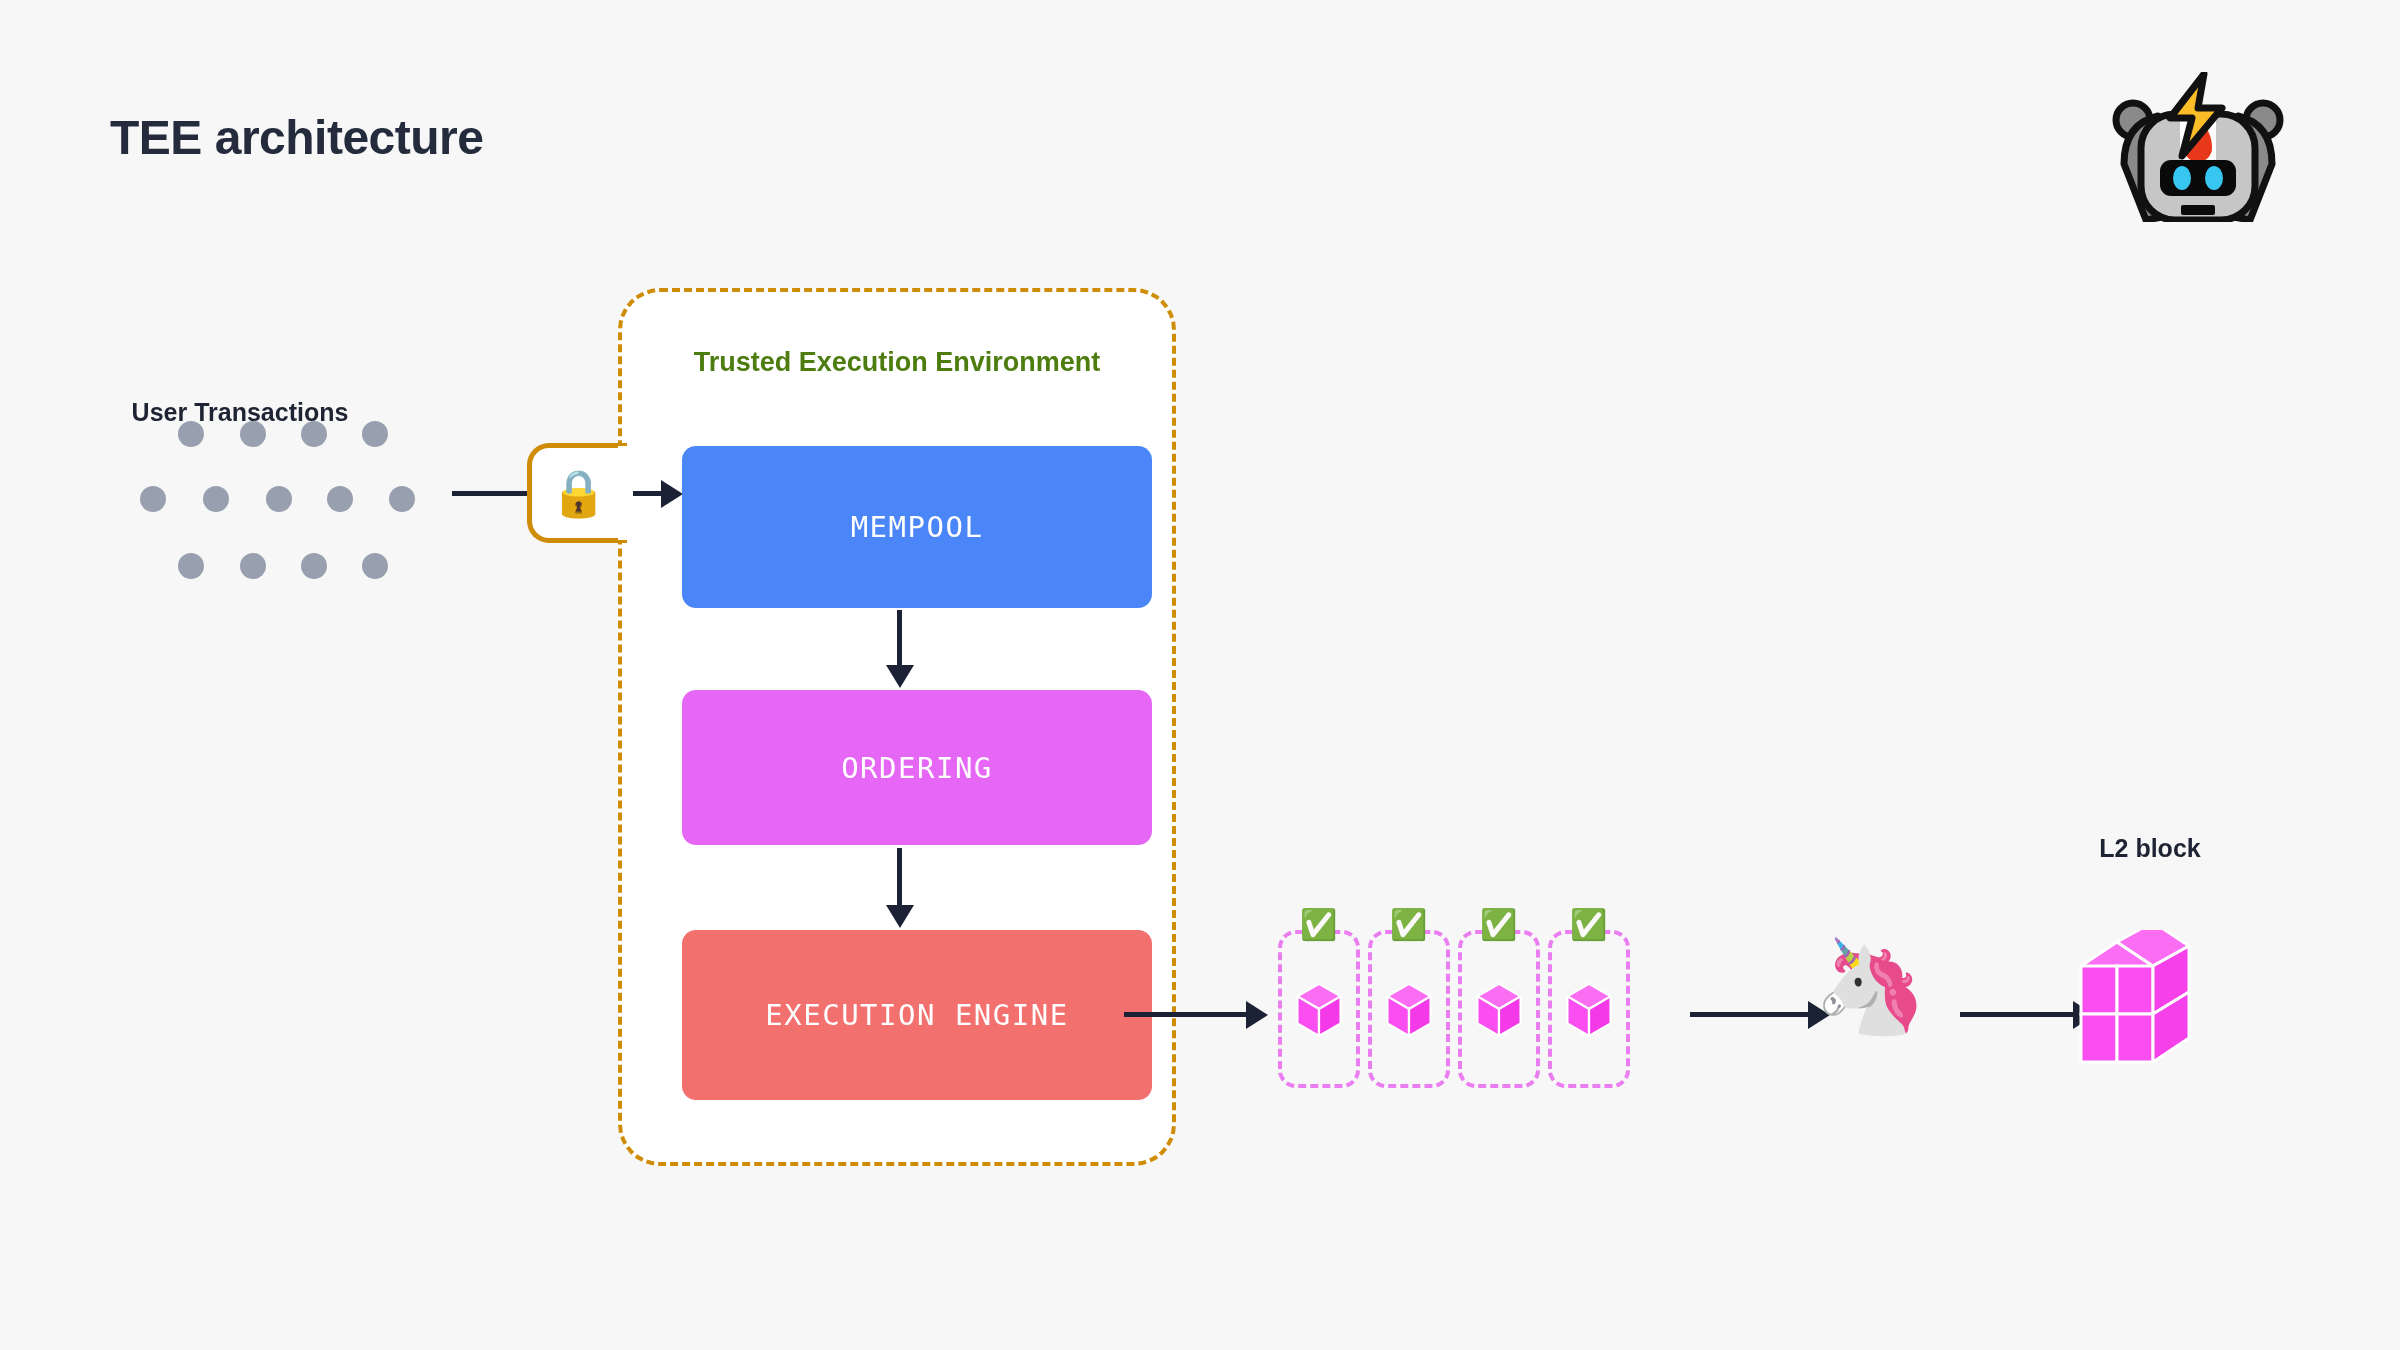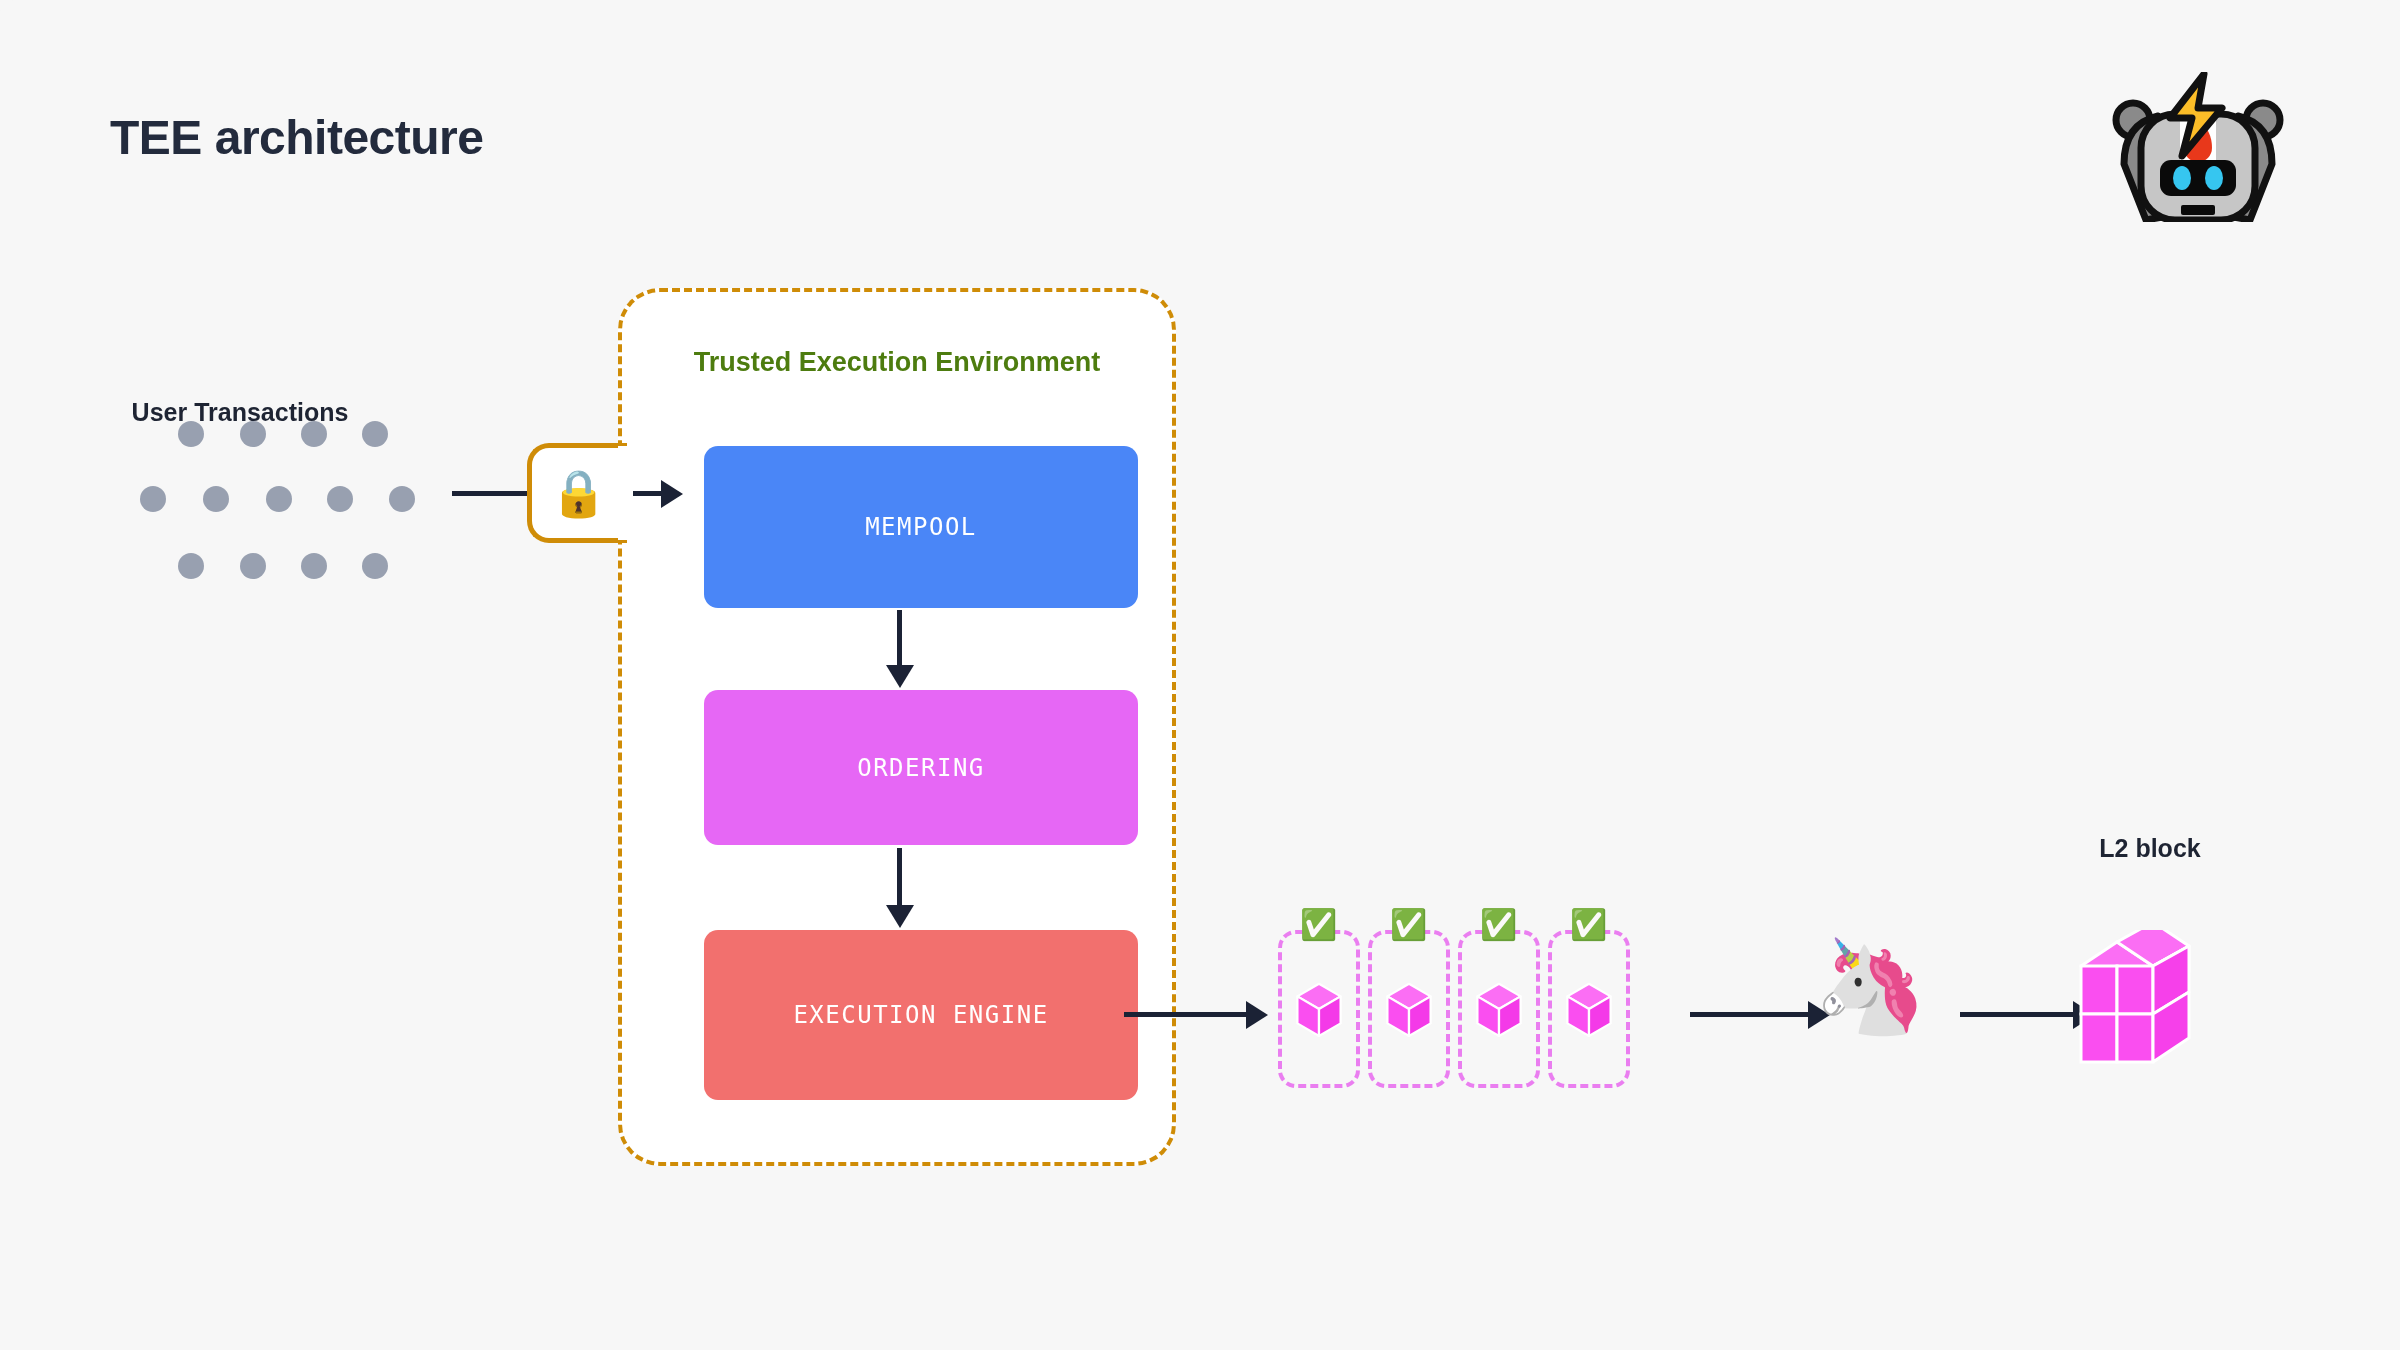--- a/index.html
+++ b/index.html
@@ -116,30 +116,29 @@
     width: 10px;
     height: 94px;
     background: #ffffff;
   }
   #lock-icon { font-size: 46px; line-height: 1; }
 
   
   .stage-box {
     position: absolute;
     left: 682px;
-    width: 434px;
+    width: 470px;
     border-radius: 14px;
     display: flex;
     align-items: center;
     justify-content: center;
     color: #ffffff;
     font-family: "DejaVu Sans Mono", "Liberation Mono", monospace;
-    font-size: 24px;
+    font-size: 29px;
     letter-spacing: 1.5px;
-    margin-left: 22px;
   }
   #box-mempool   { top: 446px; height: 162px; background: #4a86f7; }
   #box-ordering  { top: 690px; height: 155px; background: #e667f5; text-align: right; }
   #box-execution { top: 930px; height: 170px; background: #f2706e; }
 
   
   .v-arrow {
     position: absolute;
     left: 897px;
     width: 5px;

